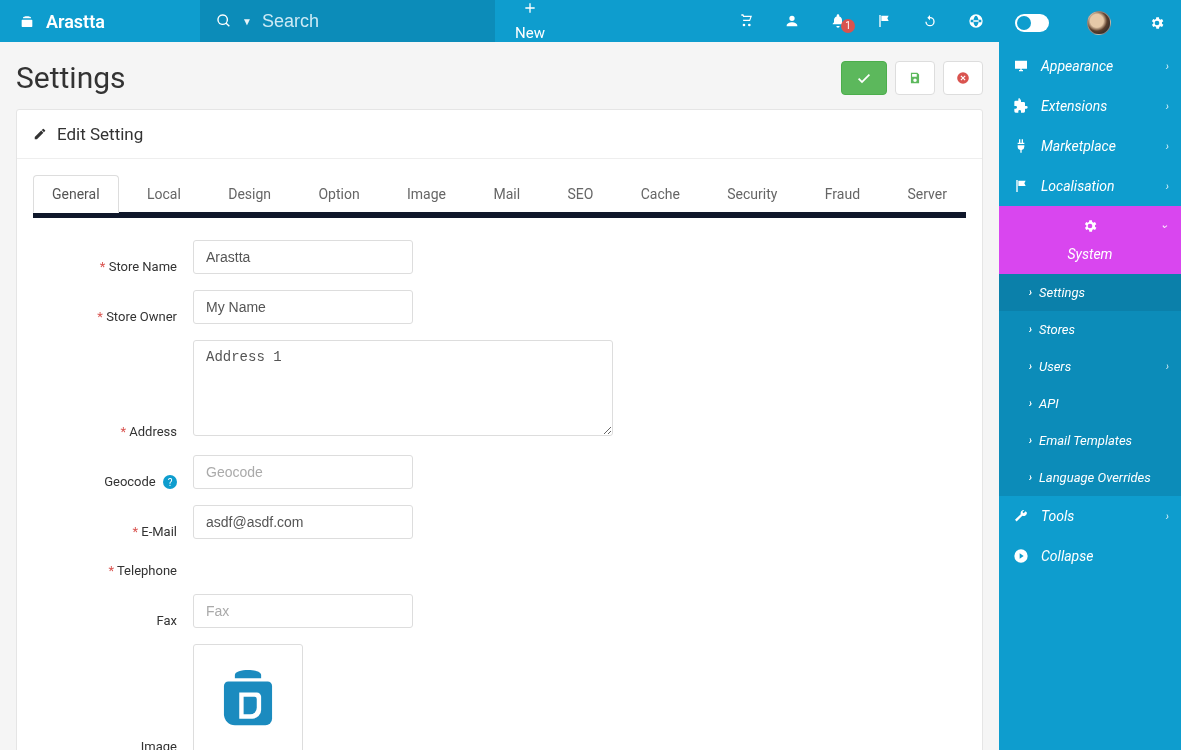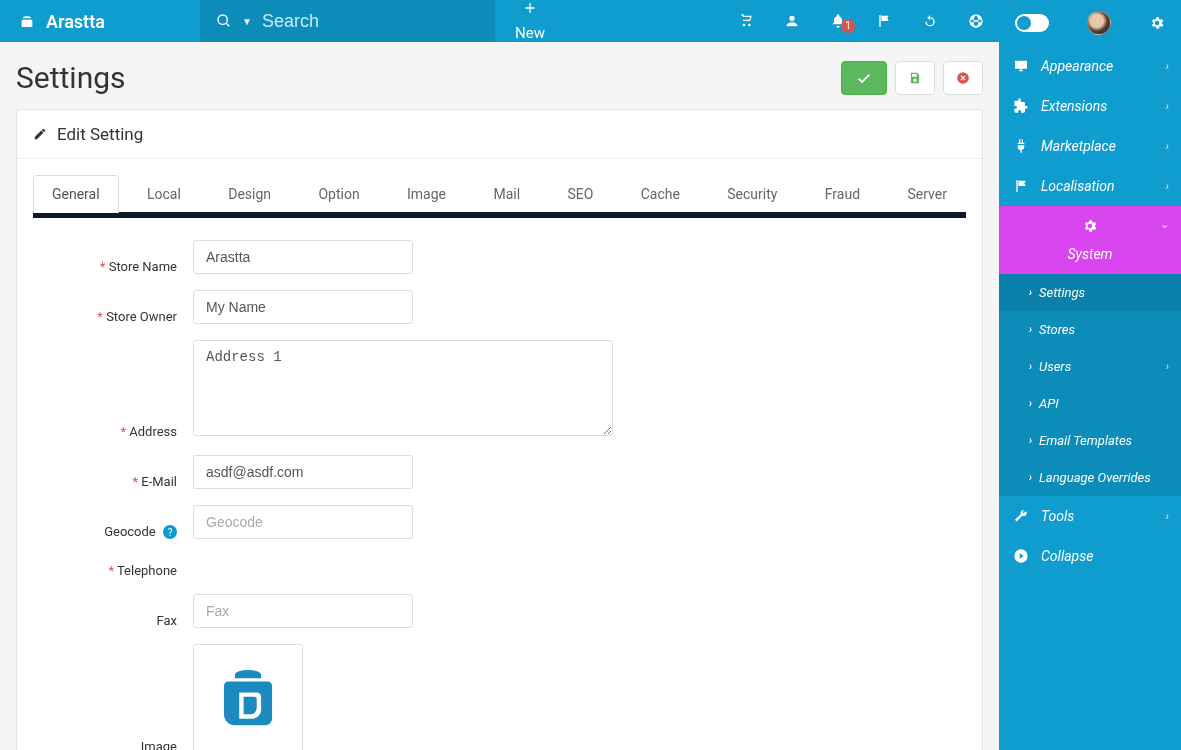--- a/index.html
+++ b/index.html
@@ -207,27 +207,27 @@
           <div class="form-label"><span class="req">*</span> <span>Store Owner</span></div>
           <div class="form-control-wrap"><input class="form-control" value="My Name" style=""></div>
         </div>
 
         <div class="form-row">
           <div class="form-label"><span class="req">*</span> <span>Address</span></div>
           <div class="form-control-wrap"><textarea class="form-control" style="">Address 1</textarea></div>
         </div>
 
         <div class="form-row">
+          <div class="form-label"><span>Geocode</span> <span class="help-icon">?</span></div>
+          <div class="form-control-wrap"><input class="form-control" placeholder="Geocode" style=""></div>
+        </div>
+
+        <div class="form-row">
           <div class="form-label"><span class="req">*</span> <span>E-Mail</span></div>
           <div class="form-control-wrap"><input class="form-control" value="asdf@asdf.com" style=""></div>
-        </div>
-
-        <div class="form-row">
-          <div class="form-label"><span>Geocode</span> <span class="help-icon">?</span></div>
-          <div class="form-control-wrap"><input class="form-control" placeholder="Geocode" style=""></div>
         </div>
 
         <div class="form-row">
           <div class="form-label"><span class="req">*</span> <span>Telephone</span></div>
         </div>
 
         <div class="form-row">
           <div class="form-label"><span>Fax</span></div>
           <div class="form-control-wrap"><input class="form-control" placeholder="Fax" style=""></div>
         </div>

